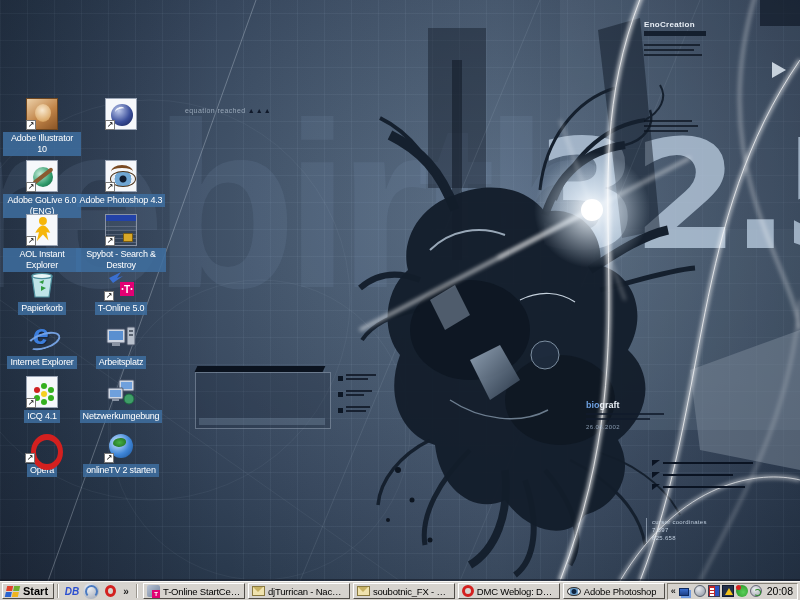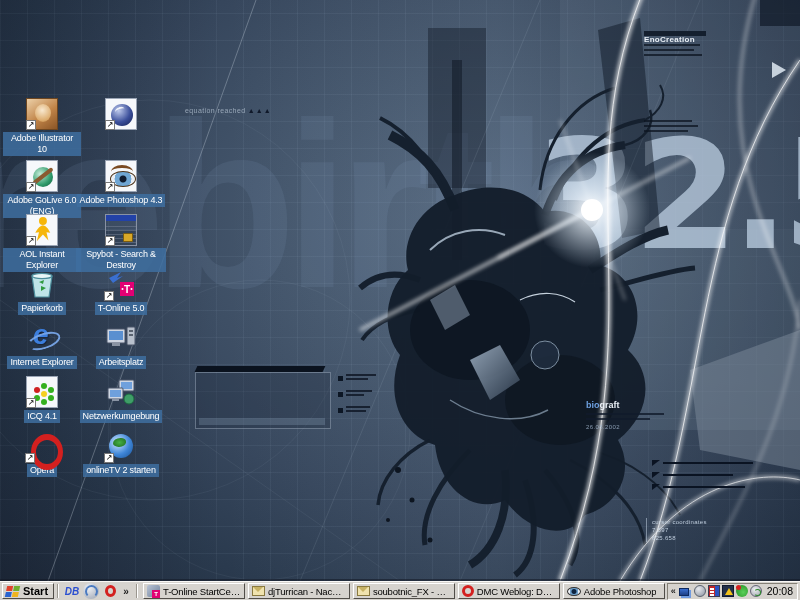--- a/index.html
+++ b/index.html
@@ -15,21 +15,21 @@
       linear-gradient(90deg, rgba(5,10,20,.25), rgba(0,0,0,0) 28%, rgba(190,205,220,.07) 62%, rgba(8,14,26,.22)),
       repeating-linear-gradient(0deg, rgba(165,188,212,.075) 0 1px, rgba(0,0,0,0) 1px 27px),
       repeating-linear-gradient(90deg, rgba(165,188,212,.075) 0 1px, rgba(0,0,0,0) 1px 27px); }
   .wp-watermark { position:absolute; left:-45px; top:88px; font-size:235px; font-weight:bold;
     color:rgba(150,175,205,0.11); letter-spacing:-12px; white-space:nowrap; line-height:1; }
   .wp-bignum { position:absolute; left:534px; top:120px; font-size:152px; font-weight:bold;
     font-family:"DejaVu Sans", sans-serif; color:rgba(188,206,226,0.78); letter-spacing:-7px;
     line-height:1; white-space:nowrap; }
   .wp-svg { position:absolute; left:0; top:0; }
 
-  .wp-brand { position:absolute; left:644px; top:20px; color:#e9eff6; font-size:8px; font-weight:bold; letter-spacing:.3px;margin-top:15px; }
+  .wp-brand { position:absolute; left:644px; top:20px; color:#e9eff6; font-size:8px; font-weight:bold; letter-spacing:.3px; }
   .wp-brandbar { position:absolute; left:644px; top:31px; width:62px; height:5px; background:rgba(16,26,40,.9); }
   .wp-par { position:absolute; background:rgba(12,20,32,.75); height:2px; }
   .wp-eq { position:absolute; left:185px; top:107px; font-size:7px; color:rgba(200,214,228,.65); letter-spacing:.4px; }
   .wp-eq b { color:#10192a; font-weight:normal; letter-spacing:1px; }
 
   .wp-panel { position:absolute; left:195px; top:372px; width:136px; height:57px;
     border:1px solid rgba(205,222,238,.35); background:rgba(28,40,56,.28); }
   .wp-panel-bar { position:absolute; left:196px; top:366px; width:128px; height:6px; background:#0a121e; transform:skewX(-25deg); }
   .wp-panel-foot { position:absolute; left:199px; top:418px; width:126px; height:7px; background:rgba(150,175,200,.25); }
   .wp-list { position:absolute; left:338px; top:374px; width:60px; }

